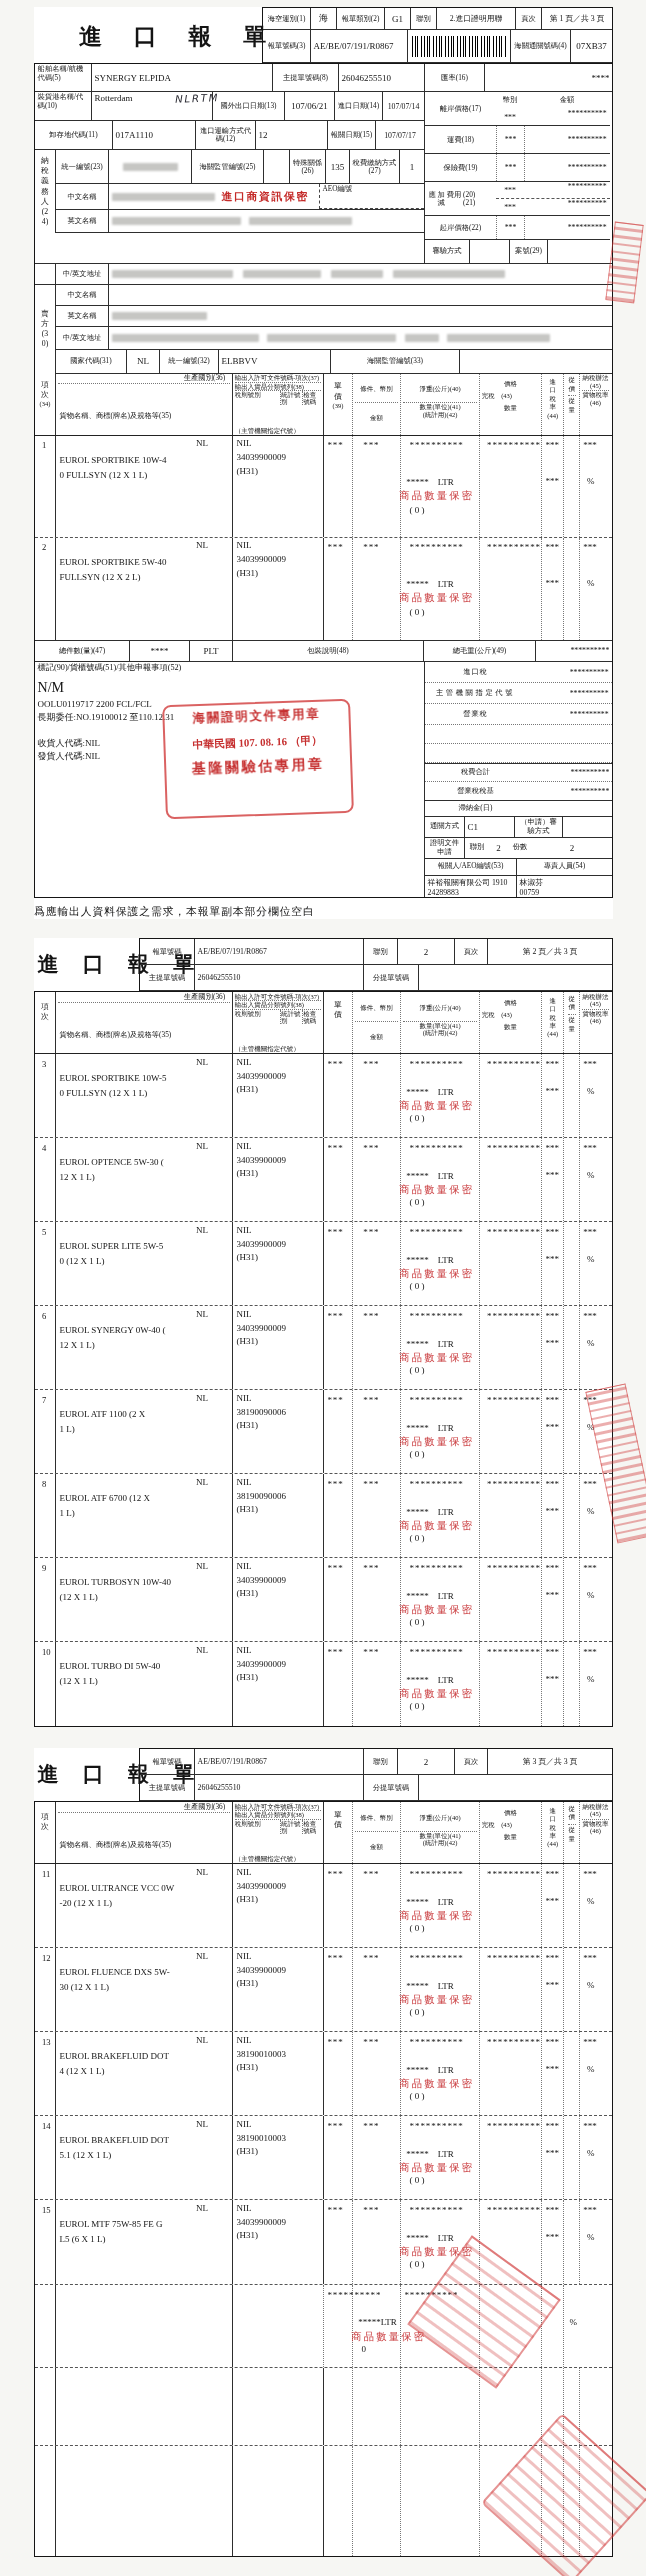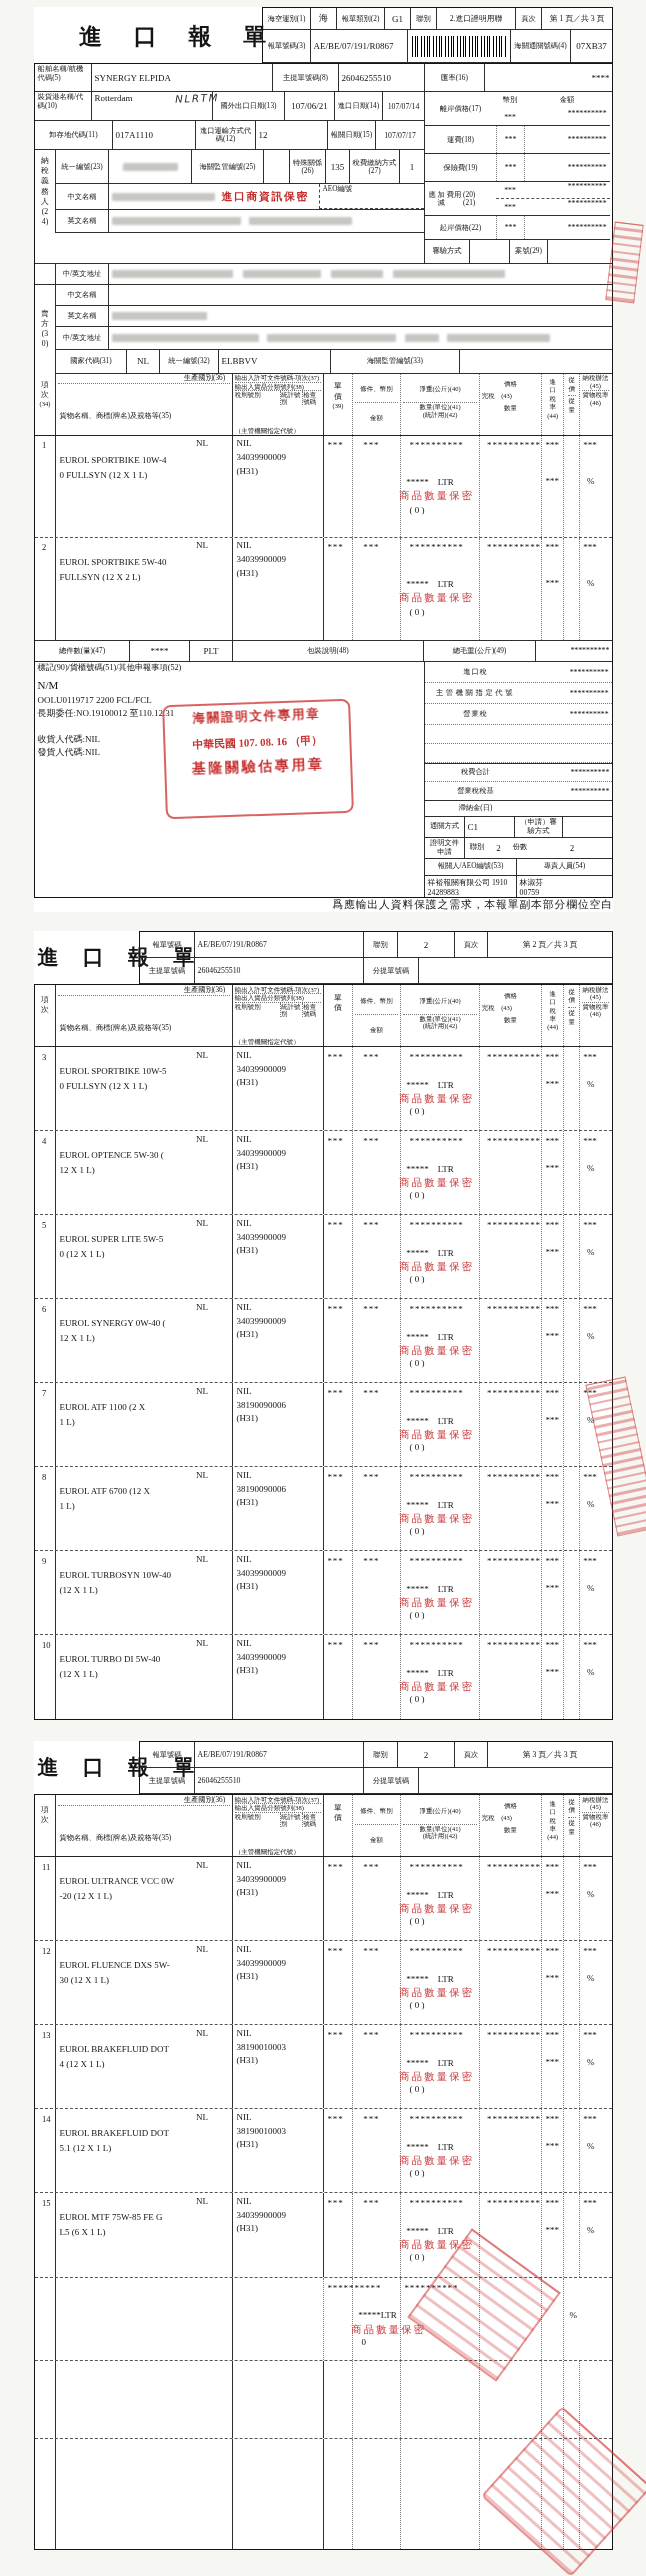--- a/index.html
+++ b/index.html
@@ -51,21 +51,21 @@
 .thc{position:relative;padding:0.9px 1.7px}
 .thc.s{border-right:0.9px solid #2e2e2e}.thc.d{border-right:0.9px dotted #777}
 .dotb{border-bottom:0.9px dotted #777}
 
 .stamp-main{position:absolute;left:129px;top:40px;width:188px;height:114px;border:2.6px solid rgba(204,38,38,.72);border-radius:8.6px;transform:rotate(-2deg);color:rgba(193,30,30,.92);text-align:center;padding:4.3px 5.2px;z-index:5;background:rgba(255,255,255,0)}
 .stamp-main .s1{font-size:12.5px;letter-spacing:1.7px;font-weight:bold;filter:blur(0.3px)}
 .stamp-main .s2{font-size:10.8px;margin-top:10.3px;font-weight:bold}
 .stamp-main .s3{font-size:14px;letter-spacing:2.6px;margin-top:8.6px;font-weight:bold;filter:blur(0.4px)}
 .edge-stamp{position:absolute;border:1.7px solid rgba(205,45,45,.65);opacity:.85;z-index:6;background:repeating-linear-gradient(0deg,rgba(205,45,45,.45) 0 2.6px,transparent 2.6px 7.8px)}
 .sq-stamp{position:absolute;border:2.6px solid rgba(205,45,45,.6);z-index:6;background:repeating-linear-gradient(0deg,rgba(205,45,45,.35) 0 3.4px,transparent 3.4px 12px);opacity:.85}
-.footnote{text-align:right;font-size:10.8px;letter-spacing:0.9px;}
+.footnote{text-align:left;font-size:10.8px;letter-spacing:0.9px;margin-top:7px}
 .moneyrow{display:flex;border-bottom:0.9px solid #2e2e2e}
 .mlab{flex:1;padding:1.7px 3.4px}
 .mcur{width:28px;border-left:0.9px dotted #777;padding:1.7px 1.7px}
 .mamt{width:86px;border-left:0.9px dotted #777;padding:1.7px 3.4px;text-align:right}
 .strip{width:21px;border-right:0.9px solid #2e2e2e;display:flex;align-items:center;justify-content:center}
 </style>
 </head>
 <body>
 
 <div class="page" id="pg1" style="margin-top:7px">
@@ -396,21 +396,21 @@
       <div class="c br val cen" style="width:43px">PLT</div>
       <div class="c br lab cen" style="width:191px">包裝說明(48)</div>
       <div class="c br lab cen" style="width:112px">總毛重(公斤)(49)</div>
       <div class="c v9 rt" style="flex:1;display:flex;align-items:center;justify-content:flex-end">**********</div>
     </div>
 
     <div class="fx" style="min-height:217px">
       <div class="c" style="width:390px;border-right:0.9px solid #2e2e2e;position:relative">
         <div class="lab" style="font-size:8.2px">標記(90)/貨櫃號碼(51)/其他申報事項(52)</div>
         <div id="marks-lines" style="margin-top:5.2px">
-            <div style="font-size: 11px; line-height: 1.45; min-height: 13px; white-space: pre;">N/M</div>
+            <div style="font-size: 14px; line-height: 1.45; min-height: 13px; white-space: pre;">N/M</div>
             <div style="font-size: 9px; line-height: 1.45; min-height: 13px; white-space: pre;">OOLU0119717 2200 FCL/FCL</div>
             <div style="font-size: 9px; line-height: 1.45; min-height: 13px; white-space: pre;">長期委任:NO.19100012 至110.12.31</div>
             <div style="font-size: 9px; line-height: 1.45; min-height: 13px; white-space: pre;"></div>
             <div style="font-size: 9px; line-height: 1.45; min-height: 13px; white-space: pre;">收貨人代碼:NIL</div>
             <div style="font-size: 9px; line-height: 1.45; min-height: 13px; white-space: pre;">發貨人代碼:NIL</div>
           </div>
         <div class="stamp-main">
           <div class="s1">海關證明文件專用章</div>
           <div class="s2">中華民國 107. 08. 16 （甲）</div>
           <div class="s3">基隆關驗估專用章</div>

